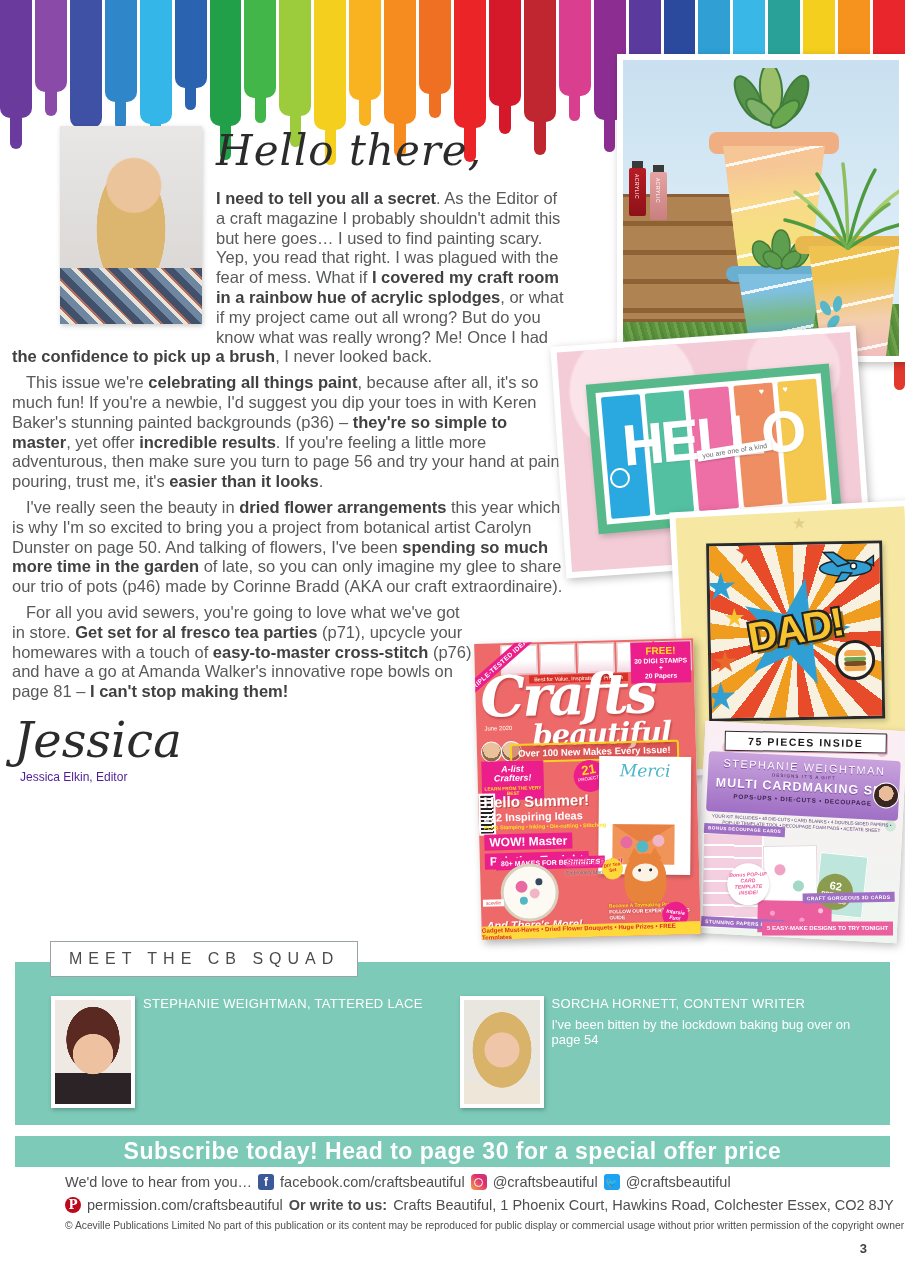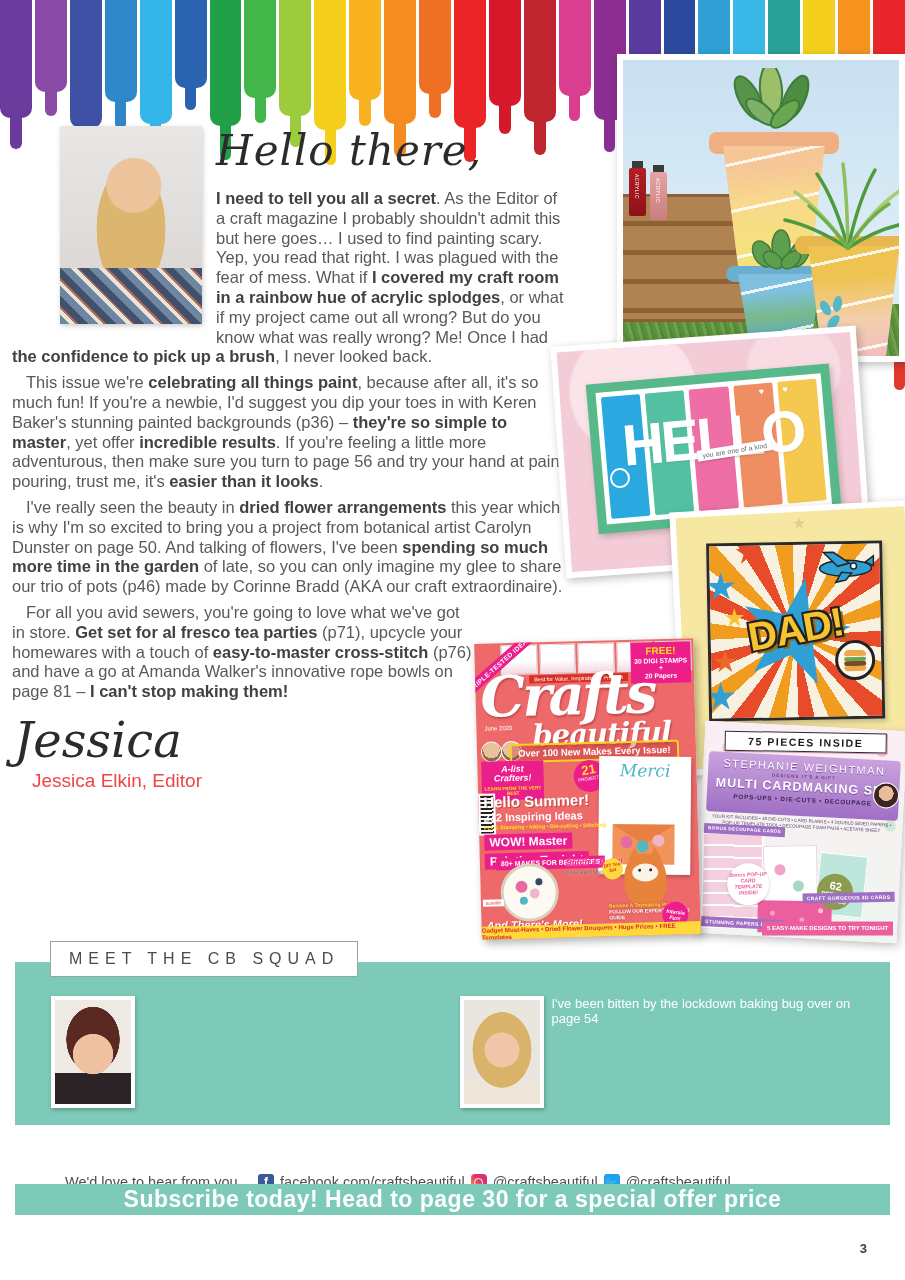--- a/index.html
+++ b/index.html
@@ -233,21 +233,21 @@
   .jessica-top{position:absolute;bottom:0;left:0;right:0;height:56px;
       background:repeating-linear-gradient(45deg,#6f86a0 0 7px,#e8e4da 7px 11px,#b06a5a 11px 13px,#41506b 13px 20px);}
   h1.script{font-family:"DejaVu Serif",serif;font-style:italic;font-weight:normal;color:#2b2b2b;
       font-size:42px;margin:0 0 14px 0;letter-spacing:1px;}
   .letter p{margin:0 0 6px 0;font-size:16.5px;line-height:19.8px;color:#58595b;}
   .letter p b{color:#414042;}
   .letter p.ind{text-indent:14px;}
   .letter p.narrow{width:462px;}
   .sig{font-family:"DejaVu Serif",serif;font-style:italic;color:#2b2b2b;font-size:48px;
       margin:10px 0 2px 2px;clear:left;}
-  .byline{font-size:19px;color:#ef4444;margin-left:20px;}
+  .byline{font-size:12px;color:#4c1d95;margin-left:8px;}
 
   
   .squad{position:absolute;left:15px;top:962px;width:875px;height:163px;background:#7dcab8;z-index:7;}
   .squad-label{position:absolute;left:35px;top:-21px;background:#fff;border:1px solid #9aa5a2;
       padding:8px 18px;font-size:16px;letter-spacing:6px;color:#4a4b4d;}
   .members{display:flex;gap:14px;padding:34px 36px 0 36px;}
   .member{flex:1;color:#fff;font-size:13px;line-height:1.16;}
   .m-photo{float:left;width:84px;height:112px;background:#fff;padding:4px;margin:0 8px 5px 0;
       box-shadow:1px 2px 4px rgba(0,0,0,.25);box-sizing:border-box;}
   .m-photo .av{width:100%;height:100%;}
@@ -261,21 +261,21 @@
   .av3{background:radial-gradient(circle at 50% 50%,#eec2a6 0 26%,transparent 27%),
        radial-gradient(ellipse 62% 62% at 50% 46%,#2e2024 0 60%,transparent 61%),
        linear-gradient(#efe9e4 80%,#fff 80%);}
   .av4{background:radial-gradient(circle at 50% 48%,#efc7a8 0 26%,transparent 27%),
        radial-gradient(ellipse 64% 60% at 50% 48%,#d9b36a 0 60%,transparent 61%),
        linear-gradient(#e9e5df 78%,#efe6da 78%);}
 
   
   .subscribe{position:absolute;left:15px;top:1136px;width:875px;height:31px;background:#7dcab8;
       color:#fff;font-weight:bold;font-size:23px;letter-spacing:.5px;display:flex;
-      align-items:center;justify-content:center;z-index:7;margin-top:48px;}
+      align-items:center;justify-content:center;z-index:7;}
   .fline{position:absolute;left:65px;color:#4d4e50;font-size:14.5px;display:flex;
       align-items:center;gap:6px;white-space:nowrap;}
   .f1{top:1174px;} .f2{top:1197px;}
   .f3{position:absolute;left:65px;top:1220px;color:#4d4e50;font-size:10.3px;}
   .sico{display:inline-flex;width:16px;height:16px;border-radius:3px;color:#fff;font-weight:bold;
       font-size:12px;align-items:center;justify-content:center;flex:0 0 auto;}
   .fb{background:#3b5998;border-radius:3px;}
   .ig{background:linear-gradient(45deg,#f5a14b,#e1306c 60%,#c13584);border-radius:4px;position:relative;}
   .ig::after{content:"";width:7px;height:7px;border:1.5px solid #fff;border-radius:50%;}
   .tw{background:#1da1f2;border-radius:3px;font-size:10px;}
@@ -599,41 +599,45 @@
     </div>
   </div>
 
   <div class="squad">
     <div class="squad-label">MEET THE CB SQUAD</div>
     <div class="members">
       <div class="member">
         <div class="m-photo">
             <div class="av av1"></div>
           </div>
+        <div class="m-name">STEPHANIE WEIGHTMAN, TATTERED LACE</div>
       </div>
       <div class="member">
         <div class="m-photo">
             <div class="av av4"></div>
           </div>
+        <div class="m-name">SORCHA HORNETT, CONTENT WRITER</div>
         <div class="m-blurb">I've been bitten by the lockdown baking bug over on page 54</div>
       </div>
     </div>
   </div>
 
   <div class="subscribe">Subscribe today! Head to page 30 for a special offer price</div>
 
   <div class="fline f1">
     <span>We'd love to hear from you…</span>
     <span class="sico fb">f</span>
     <span>facebook.com/craftsbeautiful</span>
     <span class="sico ig"></span>
     <span>@craftsbeautiful</span>
     <span class="sico tw">🐦</span>
     <span>@craftsbeautiful</span>
   </div>
   <div class="fline f2">
     <span class="sico pin">P</span>
     <span>permission.com/craftsbeautiful</span>
     <b>Or write to us:</b>
-  </div>
+    <span>Crafts Beautiful, 1 Phoenix Court, Hawkins Road, Colchester Essex, CO2 8JY</span>
+  </div>
+  <div class="f3">© Aceville Publications Limited No part of this publication or its content may be reproduced for public display or commercial usage without prior written permission of the copyright owner</div>
   <div class="pagenum">3</div>
 
 </div>
 
 </body></html>

